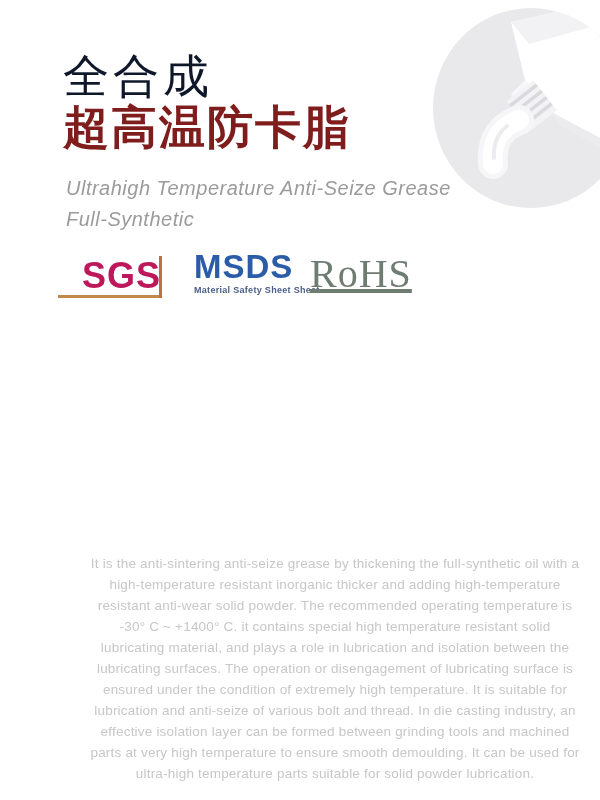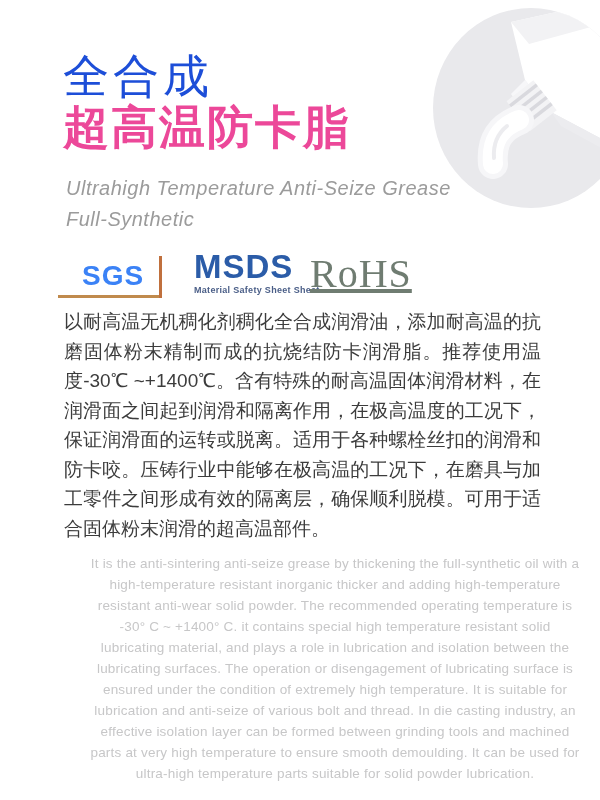--- a/index.html
+++ b/index.html
@@ -17,41 +17,41 @@
     position:absolute;left:433px;top:8px;width:196px;height:200px;
     border-radius:50%;
     background:#e9e9ec;
     overflow:hidden;
   }
 
   
   .title-cn{
     position:absolute;left:63px;top:50px;
     font-size:46px;line-height:52px;letter-spacing:4px;
-    font-weight:500;color:#1d4ed8;white-space:nowrap;
+    font-weight:500;color:#0f172a;white-space:nowrap;
   }
   .title-cn2{
     position:absolute;left:63px;top:100px;
     font-size:46px;line-height:54px;letter-spacing:2px;
-    font-weight:700;color:#ec4899;white-space:nowrap;
+    font-weight:700;color:#7f1d1d;white-space:nowrap;
   }
   .subtitle-en{
     position:absolute;left:66px;top:173px;
     font-style:italic;color:#9b9b9b;
     font-size:20px;line-height:31px;letter-spacing:0.5px;
     white-space:nowrap;
   }
 
   
   .cert-row{position:absolute;left:58px;top:248px;width:360px;height:58px;}
   .sgs{position:absolute;left:0;top:0;width:112px;height:52px;}
   .sgs-text{
     position:absolute;left:24px;bottom:6px;
-    font-size:28px;font-weight:700;letter-spacing:1px;
-    color:#3b82f6;font-stretch:condensed;line-height:36px;
+    font-size:36px;font-weight:700;letter-spacing:1px;
+    color:#be185d;font-stretch:condensed;line-height:36px;
   }
   .sgs-underline{position:absolute;left:0;bottom:2px;width:104px;height:3px;background:#c08a4d;}
   .sgs-vline{position:absolute;left:101px;bottom:2px;width:3px;height:42px;background:#c0703d;}
   .msds{position:absolute;left:136px;top:2px;width:130px;height:52px;}
   .msds-text{
     font-size:33px;font-weight:800;color:#2b5ca8;
     line-height:33px;letter-spacing:1px;
   }
   .msds-sub{
     font-size:9px;font-weight:700;color:#4a5e87;
@@ -121,17 +121,16 @@
       <div class="sgs-underline"></div>
       <div class="sgs-vline"></div>
     </div>
     <div class="msds">
       <div class="msds-text">MSDS</div>
       <div class="msds-sub">Material Safety Sheet Sheet</div>
     </div>
     <div class="rohs">RoHS</div>
   </div>
 
-  <div class="desc-cn">以耐高温无机稠化剂稠化全合成润滑油，添加耐高温的抗磨固体粉末精制而成的抗烧结防卡润滑脂。推荐使用温度-30℃ ~+1400℃。含有特殊的耐高温固体润滑材料，在润滑面之间起到润滑和隔离作用，在极高温度的工况下，保证润滑面的运转或脱离。适用于各种螺栓丝扣的润滑和防卡咬。压铸行业中能够在极高温的工况下，在磨具与加工零件之间形成有效的隔离层，确保顺利脱模。可用于适合固体粉末润滑的超高温部件。</div>
 
   <div class="desc-en">It is the anti-sintering anti-seize grease by thickening the full-synthetic oil with a high-temperature resistant inorganic thicker and adding high-temperature resistant anti-wear solid powder. The recommended operating temperature is -30° C ~ +1400° C. it contains special high temperature resistant solid lubricating material, and plays a role in lubrication and isolation between the lubricating surfaces. The operation or disengagement of lubricating surface is ensured under the condition of extremely high temperature. It is suitable for lubrication and anti-seize of various bolt and thread. In die casting industry, an effective isolation layer can be formed between grinding tools and machined parts at very high temperature to ensure smooth demoulding. It can be used for ultra-high temperature parts suitable for solid powder lubrication.</div>
 
 </div>
 
 </body></html>

